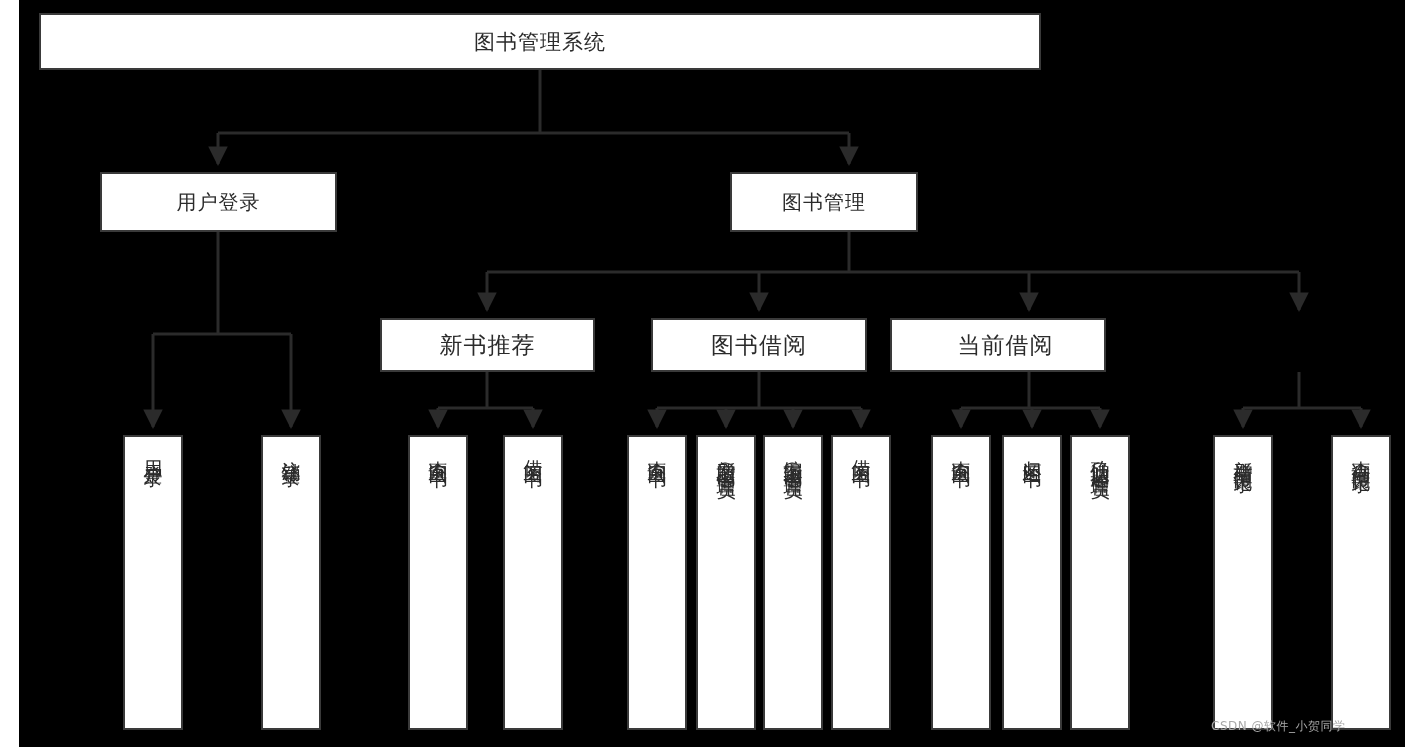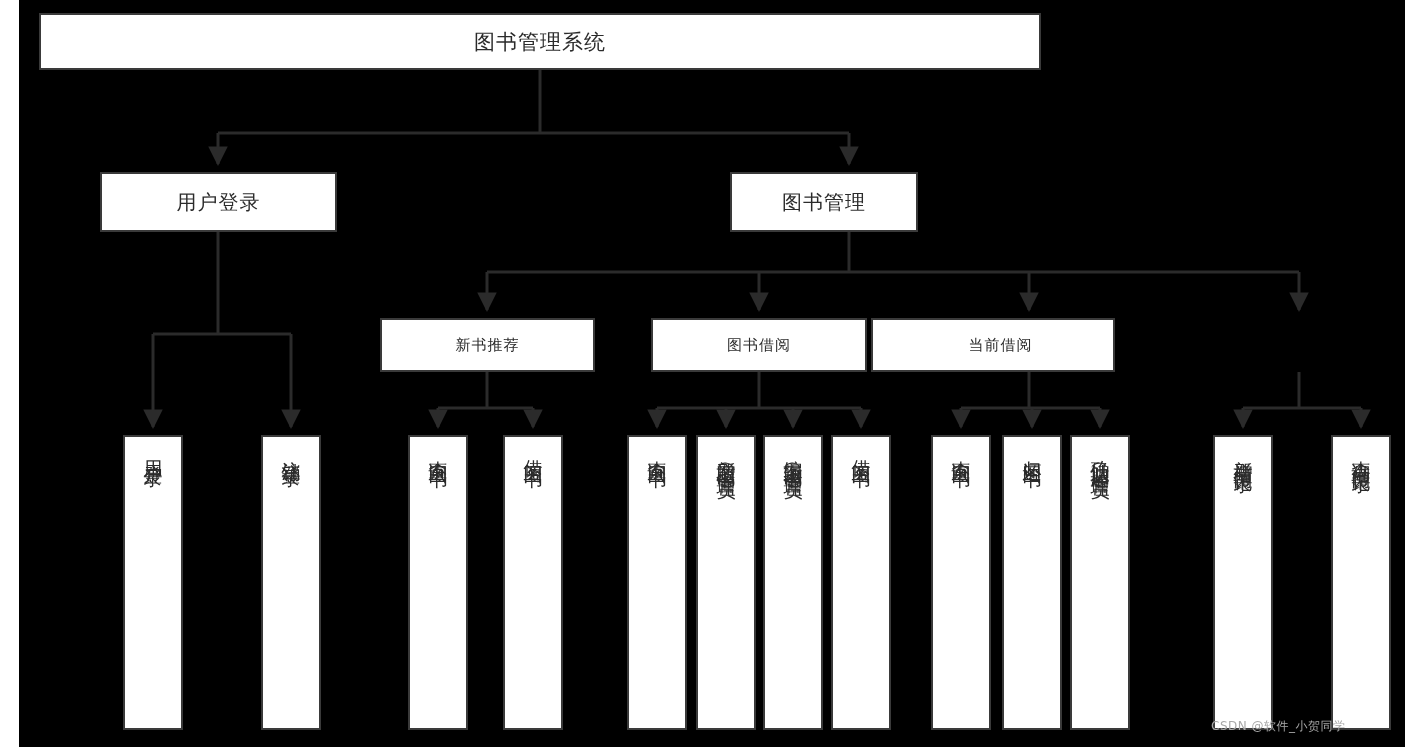--- a/index.html
+++ b/index.html
@@ -40,21 +40,21 @@
   }
   .node.root {
     font-size: 21px;
     letter-spacing: 1px;
   }
   .node.lvl2 {
     font-size: 20px;
     letter-spacing: 1px;
   }
   .node.lvl3 {
-    font-size: 15px;
+    font-size: 23px;
     letter-spacing: 1px;
   }
   .node.leaf {
     font-size: 19px;
     padding: 8px 2px;
     align-items: flex-start;
     justify-content: center;
   }
   .node.leaf .vtext {
     writing-mode: vertical-rl;
@@ -128,21 +128,21 @@
     </g>
   </svg>
 
   <div class="node root" style="left: 20px; top: 13px; width: 1002px; height: 57px; border-color: rgb(58, 58, 58); background: rgb(255, 255, 255); color: rgb(43, 43, 43);">图书管理系统</div>
 
   <div class="node lvl2" style="left: 81px; top: 172px; width: 237px; height: 60px; border-color: rgb(58, 58, 58); background: rgb(255, 255, 255); color: rgb(43, 43, 43);">用户登录</div>
   <div class="node lvl2" style="left: 711px; top: 172px; width: 188px; height: 60px; border-color: rgb(58, 58, 58); background: rgb(255, 255, 255); color: rgb(43, 43, 43);">图书管理</div>
 
   <div class="node lvl3" style="left: 361px; top: 318px; width: 215px; height: 54px; border-color: rgb(58, 58, 58); background: rgb(255, 255, 255); color: rgb(43, 43, 43);">新书推荐</div>
   <div class="node lvl3" style="left: 632px; top: 318px; width: 216px; height: 54px; border-color: rgb(58, 58, 58); background: rgb(255, 255, 255); color: rgb(43, 43, 43);">图书借阅</div>
-  <div class="node lvl3" style="left: 852px; top: 318px; width: 244px; height: 54px; border-color: rgb(58, 58, 58); background: rgb(255, 255, 255); color: rgb(43, 43, 43); padding-left: 15px;">当前借阅</div>
+  <div class="node lvl3" style="left: 871px; top: 318px; width: 216px; height: 54px; border-color: rgb(58, 58, 58); background: rgb(255, 255, 255); color: rgb(43, 43, 43); padding-left: 15px;">当前借阅</div>
 
   <div class="node leaf" style="left: 104px; top: 435px; width: 60px; height: 295px; border-color: rgb(58, 58, 58); background: rgb(255, 255, 255); color: rgb(43, 43, 43);">
     <span class="vtext">用户登录</span>
   </div>
   <div class="node leaf" style="left: 242px; top: 435px; width: 60px; height: 295px; border-color: rgb(58, 58, 58); background: rgb(255, 255, 255); color: rgb(43, 43, 43);">
     <span class="vtext">注销登录</span>
   </div>
   <div class="node leaf" style="left: 389px; top: 435px; width: 60px; height: 295px; border-color: rgb(58, 58, 58); background: rgb(255, 255, 255); color: rgb(43, 43, 43);">
     <span class="vtext">查询图书</span>
   </div>

